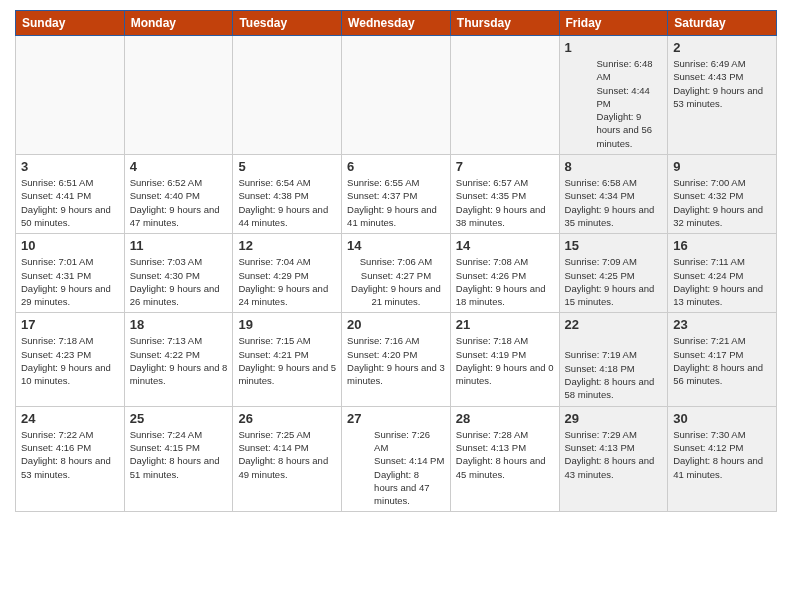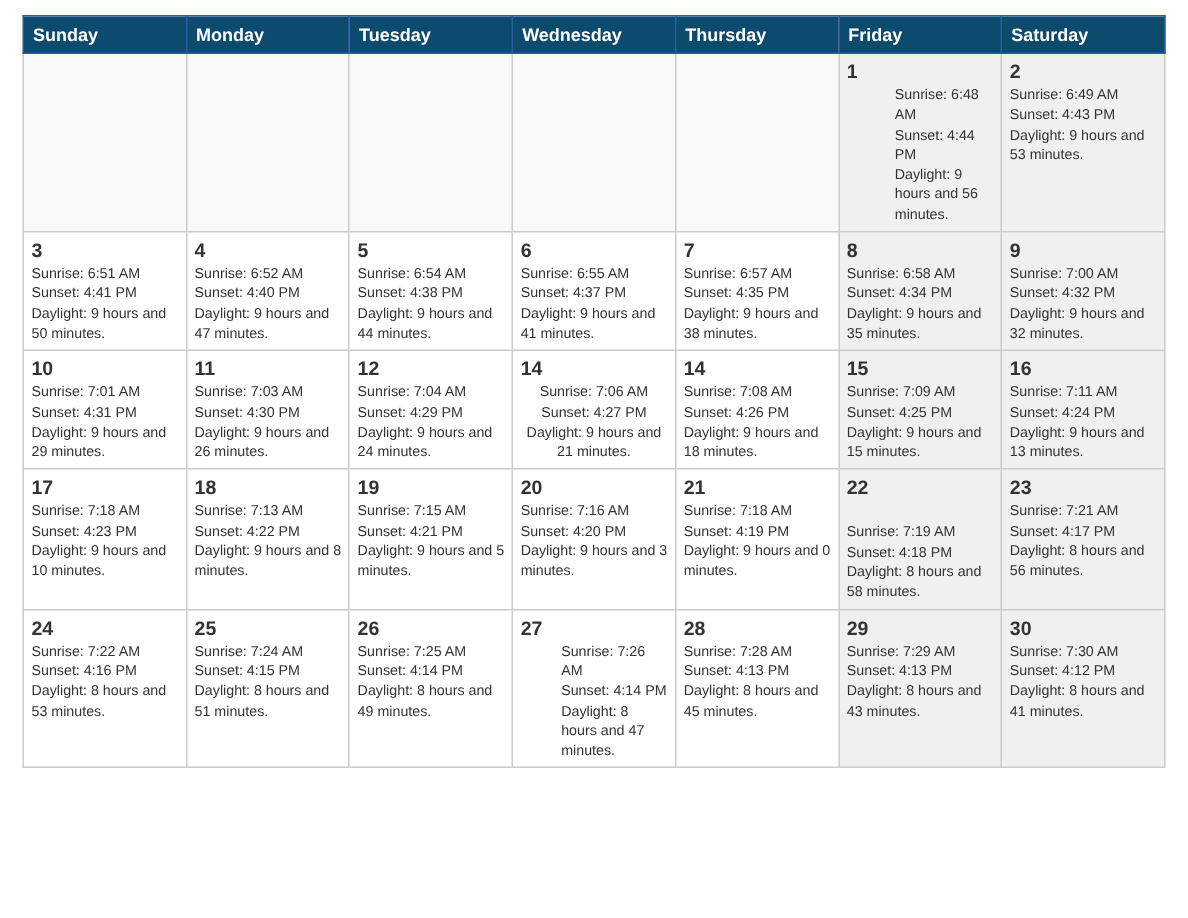--- a/index.html
+++ b/index.html
@@ -40,21 +40,21 @@
     .location {
       font-size: 14px;
       color: #555;
     }
     table {
       width: 100%;
       border-collapse: collapse;
       table-layout: fixed;
     }
     th {
-      background-color: #0c4a6e;
+      background-color: #c2410c;
       color: white;
       text-align: left;
       padding: 5px 6px;
       font-size: 12px;
       font-weight: bold;
       border: 1px solid #2a5a9f;
     }
     td {
       border: 1px solid #ccc;
       vertical-align: top;

